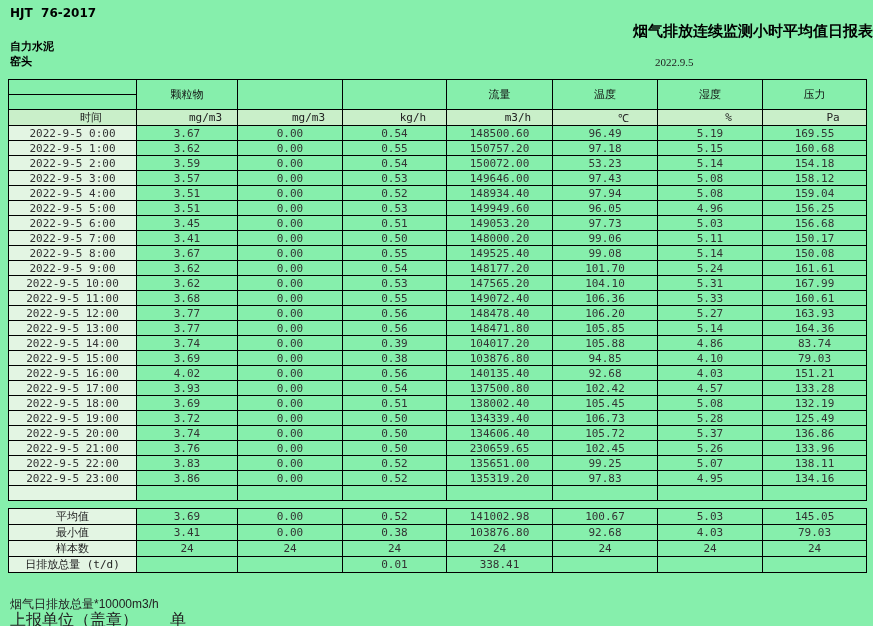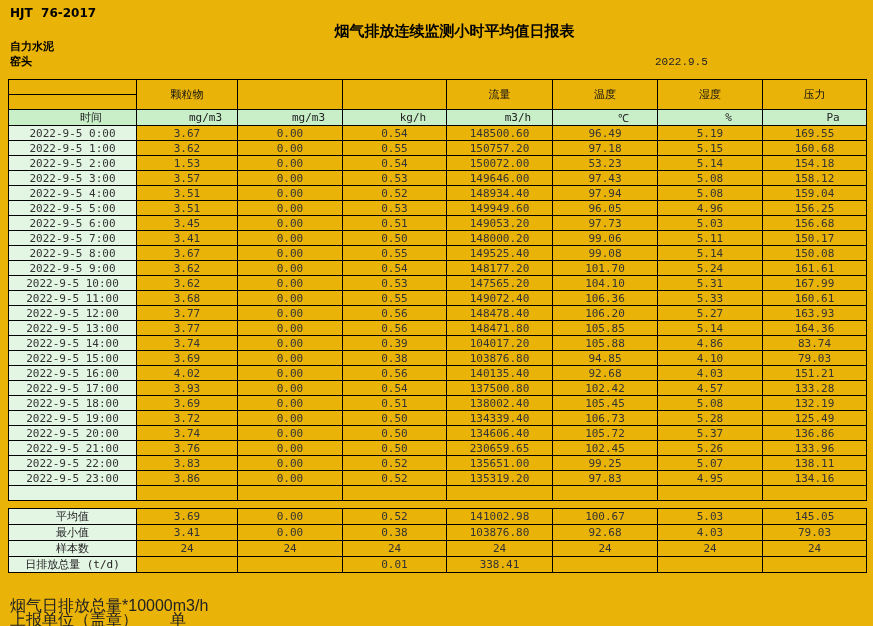--- a/index.html
+++ b/index.html
@@ -1,49 +1,49 @@
 <!DOCTYPE html>
 <html><head>
 <meta charset="utf-8">
 <style>
   * { margin: 0; padding: 0; box-sizing: border-box; }
   html, body { background: #fff; }
   .page {
     position: relative;
     width: 873px;
     height: 626px;
-    background: #eab308;
+    background: #86efac;
     font-family: "Liberation Sans", sans-serif;
     color: #000;
     overflow: hidden;
   }
   
   .std-no {
     position: absolute; left: 10px; top: 6px;
     font-size: 12px; font-weight: bold; white-space: pre;
     font-family: "DejaVu Sans", sans-serif;
   }
   .doc-title {
     position: absolute; left: 0; top: 22px; width: 100%;
-    text-align: center; font-size: 15px; font-weight: bold;
+    text-align: right; font-size: 15px; font-weight: bold;
     font-family: Liberation Sans, sans-serif;
     padding-left: 36px;
   }
   .company {
     position: absolute; left: 10px; top: 39px;
     font-size: 11px; font-weight: bold;
   }
   .station {
     position: absolute; left: 10px; top: 54px;
     font-size: 11px; font-weight: bold;
   }
   .report-date {
     position: absolute; left: 655px; top: 56px;
     font-size: 11px; color: #222;
-    font-family: Liberation Mono, monospace;
+    font-family: Liberation Serif, serif;
   }
   
   .table-wrap { position: absolute; left: 8px; top: 79px; width: 858px; }
   table {
     border-collapse: collapse;
     table-layout: fixed;
     width: 858px;
     font-family: "DejaVu Sans Mono", "Liberation Mono", monospace;
     font-size: 11px;
     color: #333;
@@ -60,21 +60,21 @@
   table { border: 1.5px solid #000; }
   .hdr td { color: #111; margin-left: 28px; }
   .split-cell { height: 15px; }
   .unit-row td { background: #c9efc9; color: #222; padding-left: 39px; }
   .time-cell  { background: #e3f5e3; }
   .label-cell { background: #e3f5e3; color: #222; }
   .spacer { height: 7px; }
   
   .footer-note {
     position: absolute; left: 10px; top: 596px;
-    font-size: 16px; color: #222;
+    font-size: 12px; color: #222;
   }
   .footer-line2 {
     position: absolute; left: 10px; top: 610px;
     font-size: 16px; color: #222;
   }
   .footer-line2 .unit-label { position: absolute; left: 160px; top: 0; }
 </style>
 </head>
 <body>
 
@@ -139,21 +139,21 @@
             <td>3.62</td>
             <td>0.00</td>
             <td>0.55</td>
             <td>150757.20</td>
             <td>97.18</td>
             <td>5.15</td>
             <td>160.68</td>
           </tr>
           <tr>
             <td class="time-cell">2022-9-5 2:00</td>
-            <td>1.53</td>
+            <td>3.59</td>
             <td>0.00</td>
             <td>0.54</td>
             <td>150072.00</td>
             <td>53.23</td>
             <td>5.14</td>
             <td>154.18</td>
           </tr>
           <tr>
             <td class="time-cell">2022-9-5 3:00</td>
             <td>3.57</td>

